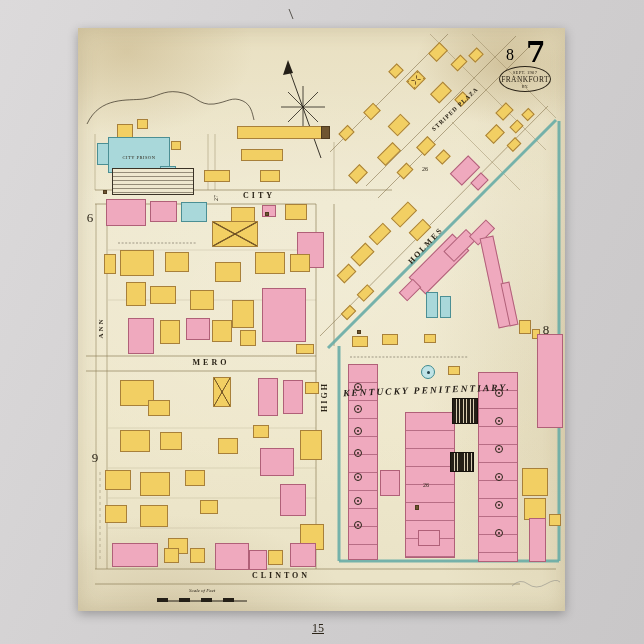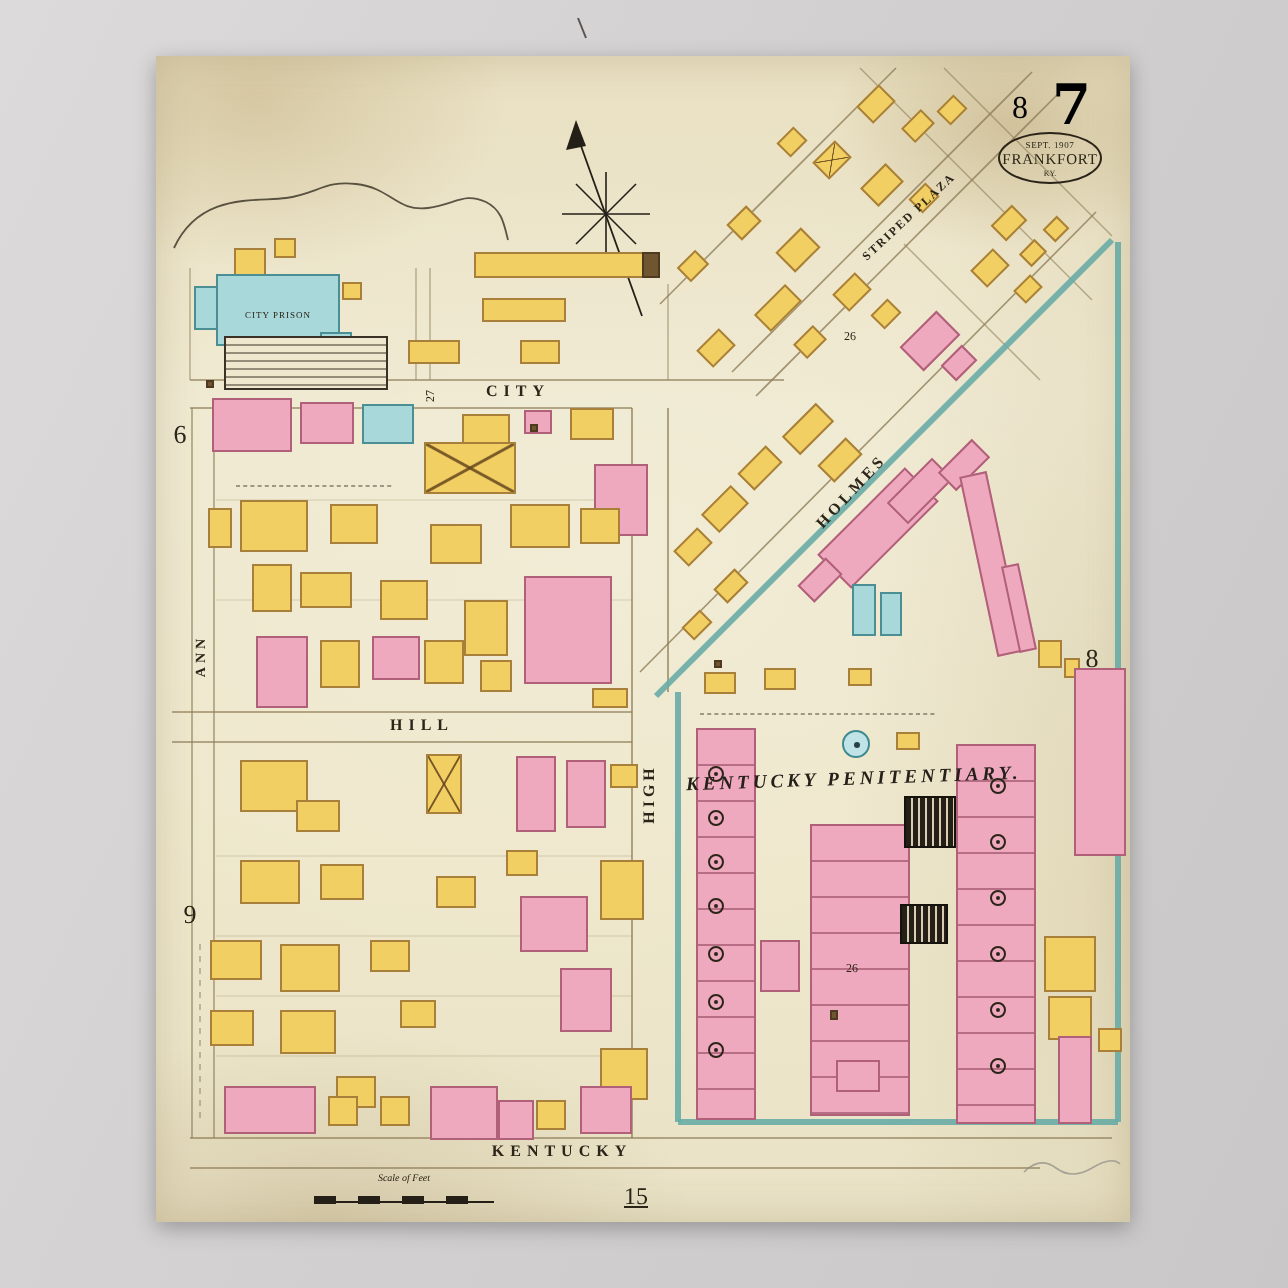--- a/index.html
+++ b/index.html
@@ -234,24 +234,24 @@
       <div class="bldg c-p" style="left: 418px; top: 530px; width: 22px; height: 16px;"></div>
       <div class="bldg c-o" style="left: 357px; top: 330px; width: 4px; height: 4px;"></div>
       <div class="bldg c-o" style="left: 415px; top: 505px; width: 4px; height: 5px;"></div>
       <div class="bldg c-y" style="left: 522px; top: 468px; width: 26px; height: 28px;"></div>
       <div class="bldg c-y" style="left: 524px; top: 498px; width: 22px; height: 22px;"></div>
       <div class="bldg c-p" style="left: 529px; top: 518px; width: 17px; height: 44px;"></div>
       <div class="bldg c-y" style="left: 549px; top: 514px; width: 12px; height: 12px;"></div>
       <span class="lbl " style="left: 90px; top: 217px; font-size: 13px; transform: translate(-50%, -50%) rotate(0deg);">6</span>
       <span class="lbl " style="left: 95px; top: 457px; font-size: 13px; transform: translate(-50%, -50%) rotate(0deg);">9</span>
       <span class="lbl " style="left: 546px; top: 329px; font-size: 13px; transform: translate(-50%, -50%) rotate(0deg);">8</span>
-      <span class="lbl " style="left: 318px; top: 598px; font-size: 12px; transform: translate(-50%, -50%) rotate(0deg); text-decoration: underline;">15</span>
+      <span class="lbl " style="left: 318px; top: 628px; font-size: 12px; transform: translate(-50%, -50%) rotate(0deg); text-decoration: underline;">15</span>
       <span class="lbl street" style="left: 259px; top: 196px; font-size: 8px; letter-spacing: 3px; transform: translate(-50%, -50%) rotate(0deg);">CITY</span>
-      <span class="lbl street" style="left: 211px; top: 363px; font-size: 8px; letter-spacing: 3px; transform: translate(-50%, -50%) rotate(0deg);">HILL</span>
-      <span class="lbl street" style="left: 281px; top: 576px; font-size: 8px; letter-spacing: 3px; transform: translate(-50%, -50%) rotate(0deg);">KENTUCKY</span>
+      <span class="lbl street" style="left: 211px; top: 363px; font-size: 8px; letter-spacing: 3px; transform: translate(-50%, -50%) rotate(0deg);">MERO</span>
+      <span class="lbl street" style="left: 281px; top: 576px; font-size: 8px; letter-spacing: 3px; transform: translate(-50%, -50%) rotate(0deg);">CLINTON</span>
       <span class="lbl street" style="left: 325px; top: 397px; font-size: 8px; letter-spacing: 2px; transform: translate(-50%, -50%) rotate(-90deg);">HIGH</span>
       <span class="lbl street" style="left: 101px; top: 328px; font-size: 7px; letter-spacing: 2px; transform: translate(-50%, -50%) rotate(-90deg);">ANN</span>
       <span class="lbl street" style="left: 426px; top: 246px; font-size: 8px; letter-spacing: 2px; transform: translate(-50%, -50%) rotate(-47deg);">HOLMES</span>
       <span class="lbl street" style="left: 455px; top: 109px; font-size: 6px; letter-spacing: 1px; transform: translate(-50%, -50%) rotate(-43deg);">STRIPED  PLAZA</span>
       <span class="lbl pen" style="left: 427px; top: 391px; font-size: 9.5px; letter-spacing: 2px; transform: translate(-50%, -50%) rotate(-2deg);">KENTUCKY  PENITENTIARY.</span>
       <span class="lbl " style="left: 139px; top: 158px; font-size: 4.5px; letter-spacing: 0.5px; transform: translate(-50%, -50%) rotate(0deg);">CITY PRISON</span>
       <span class="lbl tiny" style="left: 202px; top: 590px; font-size: 5px; transform: translate(-50%, -50%) rotate(0deg);">Scale of Feet</span>
       <span class="lbl " style="left: 425px; top: 169px; font-size: 6px; transform: translate(-50%, -50%) rotate(0deg);">26</span>
       <span class="lbl " style="left: 216px; top: 198px; font-size: 6px; transform: translate(-50%, -50%) rotate(-90deg);">27</span>
       <span class="lbl " style="left: 426px; top: 485px; font-size: 6px; transform: translate(-50%, -50%) rotate(0deg);">26</span>

